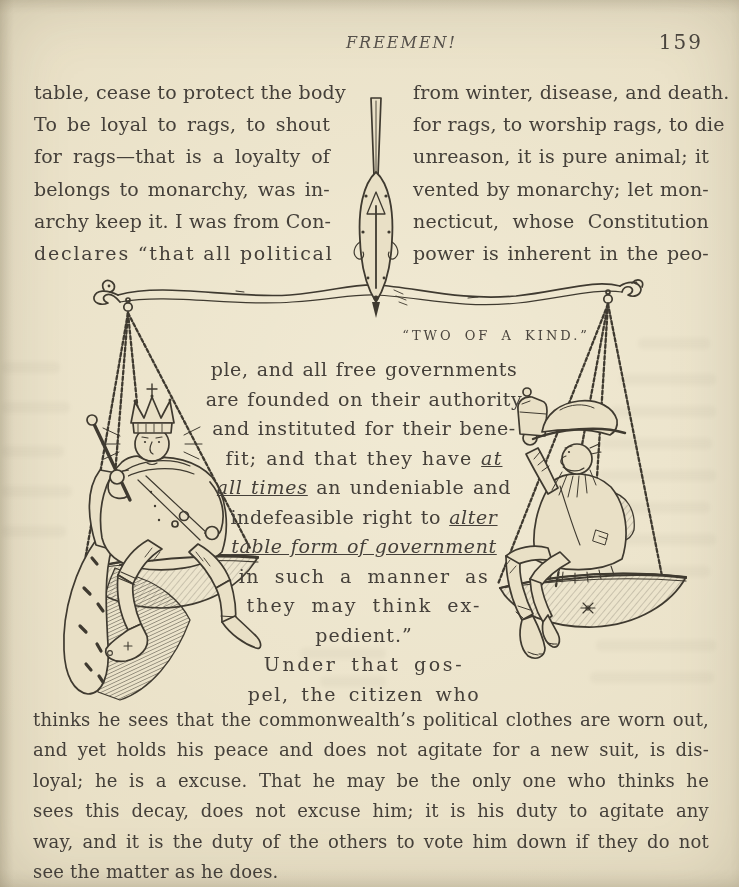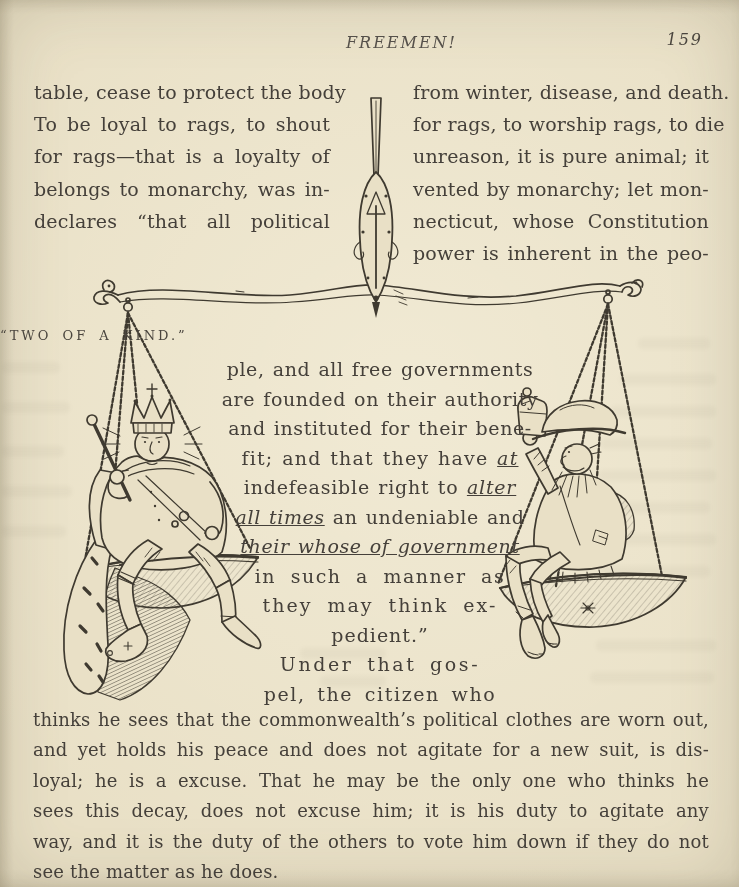--- a/index.html
+++ b/index.html
@@ -12,31 +12,31 @@
       linear-gradient(180deg, rgba(110,98,72,.12) 0, rgba(110,98,72,0) 14px),
       #e9e0c6;
     box-shadow: inset 0 0 70px rgba(96,84,58,.20), inset 0 0 10px rgba(96,84,58,.10);
     font-family:"DejaVu Serif","Liberation Serif",serif;
     color:#45403a;
   }
   .running{
     position:absolute; top:33px; left:0; width:739px; text-align:center; text-indent:-18px;
     font-style:italic; font-size:16px; letter-spacing:2px; color:#55504a;padding-left:41px;
   }
-  .pageno{ position:absolute; top:30px; right:36px; font-size:16px; letter-spacing:2px; color:#4a453e;font-style:italic;}
+  .pageno{ position:absolute; top:30px; right:36px; font-size:20px; letter-spacing:2px; color:#4a453e;}
   .col{ position:absolute; top:76px; width:296px; font-size:19px; line-height:32.2px; }
   .colL{ left:34px; } .colR{ left:413px; }
   .ln{ white-space:nowrap; text-align:justify; text-align-last:justify; letter-spacing:.2px;}
   .colL .ln:nth-child(6){ letter-spacing:1.8px; }
   .colR .ln:nth-child(5){ word-spacing:5px; }
   .caption{
-    position:absolute; top:328px; left:0; width:590px; text-align:left;
+    position:absolute; top:328px; left:0; width:590px; text-align:right;
     font-size:13px; letter-spacing:3px; color:#4a453e; word-spacing:4px;
   }
-  .cb{ position:absolute; top:355px; left:174px; width:412px; font-size:19px; line-height:29.5px;}
+  .cb{ position:absolute; top:355px; left:158px; width:412px; font-size:19px; line-height:29.5px;}
   .cln{ text-align:center; white-space:nowrap; letter-spacing:.6px; word-spacing:1.5px;}
   .cb .cln:nth-child(4){letter-spacing:1.2px}
   .cb .cln:nth-child(5){letter-spacing:.8px}
   .cb .cln:nth-child(8){word-spacing:7px;letter-spacing:1.5px}
   .cb .cln:nth-child(9){word-spacing:7px;letter-spacing:2px}
   .cb .cln:nth-child(10){letter-spacing:1px}
   .cb .cln:nth-child(11){word-spacing:5px;letter-spacing:2.6px}
   .cb .cln:nth-child(12){word-spacing:4px;letter-spacing:1.6px}
   .bottom{ position:absolute; top:705px; left:33px; width:676px; font-size:18px; line-height:30.4px;}
   .bln{ white-space:nowrap; text-align:justify; text-align-last:justify; letter-spacing:.2px;}
@@ -69,20 +69,21 @@
   <div class="ghost" style="left:320px;top:676px;width:66px"></div>
 
   <div class="running">FREEMEN!</div>
   <div class="pageno">159</div>
 
   <div class="col colL">
     <div class="ln">table, cease to protect the body</div>
     <div class="ln">To be loyal to rags, to shout</div>
     <div class="ln">for rags—that is a loyalty of</div>
     <div class="ln">belongs to monarchy, was in-</div>
+    <div class="ln">archy keep it.  I was from Con-</div>
     <div class="ln">declares “that all political</div>
   </div>
   <div class="col colR">
     <div class="ln">from winter, disease, and death.</div>
     <div class="ln">for rags, to worship rags, to die</div>
     <div class="ln">unreason, it is pure animal; it</div>
     <div class="ln">vented by monarchy; let mon-</div>
     <div class="ln">necticut, whose Constitution</div>
     <div class="ln">power is inherent in the peo-</div>
   </div>
@@ -259,23 +260,23 @@
     </g>
   </svg>
 
   <div class="caption">“TWO OF A KIND.”</div>
 
   <div class="cb">
     <div class="cln">ple, and all free governments</div>
     <div class="cln">are founded on their authority</div>
     <div class="cln">and instituted for their bene-</div>
     <div class="cln"><span>fit; and that they have </span><i>at</i></div>
+    <div class="cln"><i>all times</i><span> an undeniable and</span></div>
     <div class="cln"><span>indefeasible right to </span><i>alter</i></div>
-    <div class="cln"><i>all times</i><span> an undeniable and</span></div>
-    <div class="cln"><i>their whose of government</i></div>
+    <div class="cln"><i>table form of government</i></div>
     <div class="cln">in such a manner as</div>
     <div class="cln">they may think ex-</div>
     <div class="cln">pedient.”</div>
     <div class="cln">Under that gos-</div>
     <div class="cln">pel, the citizen who</div>
   </div>
 
   <div class="bottom">
     <div class="bln">thinks he sees that the commonwealth’s political clothes are worn out,</div>
     <div class="bln">and yet holds his peace and does not agitate for a new suit, is dis-</div>

